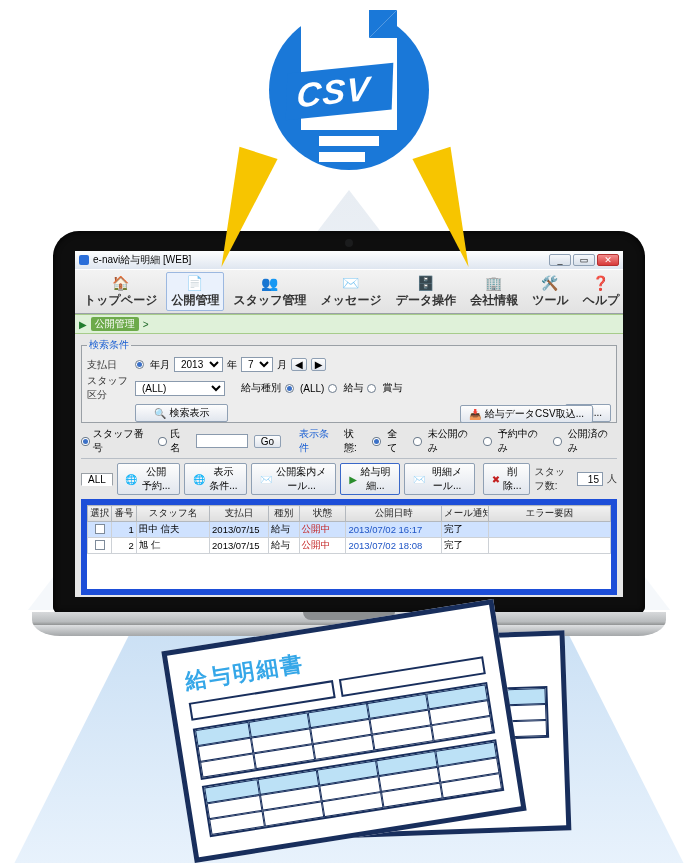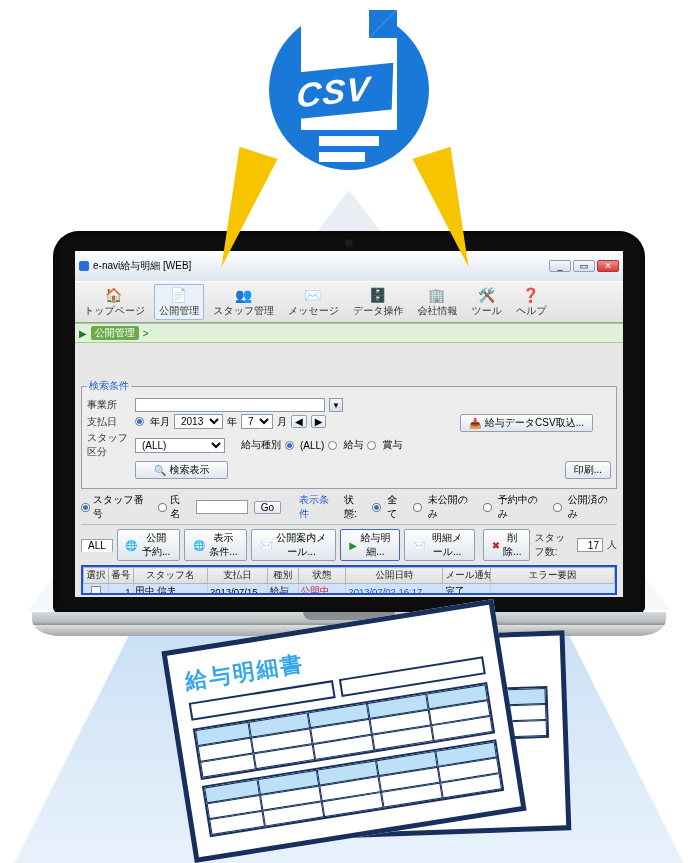--- a/index.html
+++ b/index.html
@@ -25,38 +25,38 @@
   .wedge { position:absolute; top:190px; left:0; right:0; height:420px; background:linear-gradient(#e8edf3 0%, #f5f8fb 90%); clip-path: polygon(50% 0%, 96% 100%, 4% 100%); z-index:1;}
 
   
   .laptop { position:absolute; top:231px; left:53px; width:592px; height:382px; background:#0e0e0e; border-radius:26px 26px 6px 6px; padding:20px 22px 16px; z-index:5; box-shadow:inset 0 0 6px #000;}
   .camera { position:absolute; top:8px; left:50%; width:8px; height:8px; border-radius:50%; background:#1b1c1d; transform:translateX(-50%);}
   .base { position:absolute; top:612px; left:32px; width:634px; height:24px; background:linear-gradient(#d7d9db,#b9bcbe 40%,#8e9091 55%,#dcdee0 56%,#a4a7a9); border-radius:0 0 28px 28px/0 0 16px 16px; z-index:5;}
   .notch { position:absolute; top:0; left:50%; transform:translateX(-50%); width:92px; height:8px; background:#8b8e90; border-radius:0 0 10px 10px;}
 
   
   .appwin { width:100%; height:100%; background:#e9e9e9; display:flex; flex-direction:column; }
-  .titlebar { height:30px; background:linear-gradient(#fdfefe,#dfe6f0); display:flex; align-items:center; padding:0 4px; font-size:10px; }
+  .titlebar { height:18px; background:linear-gradient(#fdfefe,#dfe6f0); display:flex; align-items:center; padding:0 4px; font-size:10px; }
   .title-icon { width:10px; height:10px; background:#2a6ed9; border-radius:2px; margin-right:4px;}
   .titlebar .spacer{flex:1;}
   .winbtns { display:flex; gap:2px;}
   .winbtn { width:22px; height:12px; border:1px solid #8fa0b4; border-radius:2px; display:flex; align-items:center; justify-content:center; font-size:9px; line-height:1; background:linear-gradient(#f6f8fb,#d8e0ea);}
   .winbtn.close{ background:linear-gradient(#f28c8c,#d83a3a); color:#fff; border-color:#b53030;}
 
   .toolbar { display:flex; background:linear-gradient(#f3f3f3,#e2e2e2); border-top:1px solid #fff; border-bottom:1px solid #9aa0a6; padding:2px 4px; gap:4px;}
   .tbtn { display:flex; flex-direction:column; align-items:center; padding:1px 4px; border:1px solid transparent; border-radius:2px;}
   .tbtn.active, .tbtn:hover { border-color:#9cb8e0; background:#eaf1fc;}
   .tico { width:18px; height:18px; display:flex; align-items:center; justify-content:center; font-size:14px;}
-  .tlabel { font-size:10px; color:#333; white-space:nowrap;}
+  .tlabel { font-size:12px; color:#333; white-space:nowrap;font-weight:bold;}
 
   .breadcrumb { background:#dff1d9; border-top:1px solid #a7cc8b; border-bottom:1px solid #a7cc8b; font-size:10px; color:#226a2b; padding:2px 4px; display:flex; align-items:center; gap:4px;}
   .bc-chip { background:#6daa4b; color:#fff; border-radius:2px; padding:0 4px;}
 
   .main { flex:1; background:#e7e7e7; padding:4px 6px 2px; overflow:hidden; display:flex; flex-direction:column; gap:2px;}
-  fieldset.srch { border:1px solid #9aa0a6; padding:3px 5px 9px; background:#ededed;margin-top:32px;}
+  fieldset.srch { border:1px solid #9aa0a6; padding:3px 5px 0; background:#ededed;}
   fieldset.srch legend { font-size:10px; color:#1a5fd3; padding:0 2px;}
   .row { display:flex; align-items:center; gap:4px; margin-top:2px;}
   .lbl { width:44px; font-size:10px; color:#333;}
   input.txt, select.sel { border:1px solid #8a9aad; background:#fff; font-size:10px; padding:0 2px; height:14px;}
   input.txt { width:160px;}
   select.sel { height:15px;}
   .radio { display:inline-flex; align-items:center; gap:6px; font-size:10px;}
   .rdot{ width:9px; height:9px; border:1px solid #6c7b8c; border-radius:50%; background:#fff; display:inline-flex; align-items:center; justify-content:center;}
   .rdot.on:after{content:"";width:5px;height:5px;border-radius:50%;background:#3c71c7;}
   button.btn { border:1px solid #8fa0b4; background:linear-gradient(#fdfdfd,#e1e6ee); font-size:10px; padding:1px 8px; border-radius:2px; display:inline-flex; align-items:center; gap:3px;}
@@ -166,25 +166,20 @@
 
     <div class="main" style="position:relative">
       <button class="btn btn-csv">
           <span class="i">📥</span>
           <span>給与データCSV取込...</span>
         </button>
 
       <fieldset class="srch">
         <legend>検索条件</legend>
 
-        <div class="row">
-          <span class="lbl">事業所</span>
-          <input class="txt" style="width: 190px;" value="">
-          <span style="border:1px solid #8a9aad;background:linear-gradient(#f4f6f9,#d6dde6);width:14px;height:14px;display:inline-flex;align-items:center;justify-content:center;font-size:8px">▼</span>
-        </div>
 
         <div class="row">
           <span class="lbl">支払日</span>
           <span class="radio">
               <span class="rdot on"></span>
               <span>年月</span>
             </span>
           <select class="sel"><option>2013</option></select>
           <span>年</span>
           <select class="sel"><option>7</option></select>
@@ -277,25 +272,25 @@
         <button class="btn">
             <span class="i">✉️</span>
             <span>明細メール...</span>
           </button>
         <span class="spacer"></span>
         <button class="btn">
             <span class="i" style="color:#c32020">✖</span>
             <span>削除...</span>
           </button>
         <span class="cnttxt">スタッフ数:</span>
-        <span class="cntbox">17</span>
+        <span class="cntbox">15</span>
         <span class="cnttxt">人</span>
       </div>
 
-      <div style="flex:1;overflow:hidden;border:2px solid #1d4ed8;background:#fff">
+      <div style="flex:1;overflow:hidden;border:6px solid #1d4ed8;background:#fff">
         <table class="grid" id="grid">
             <colgroup>
               <col style="width:24px">
               <col style="width:24px">
               <col style="width:72px">
               <col style="width:58px">
               <col style="width:30px">
               <col style="width:46px">
               <col style="width:94px">
               <col style="width:46px">

